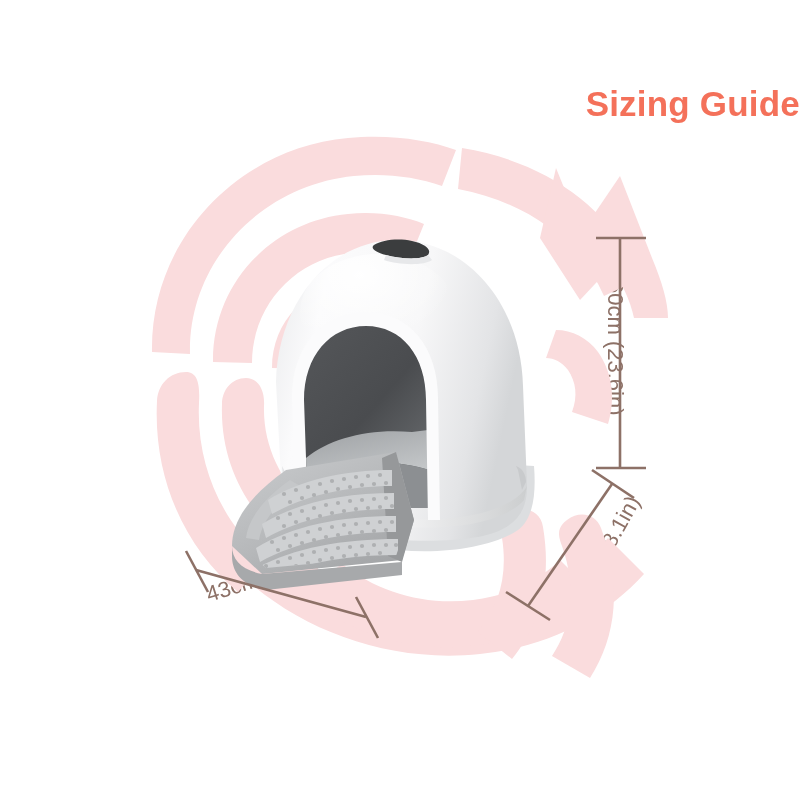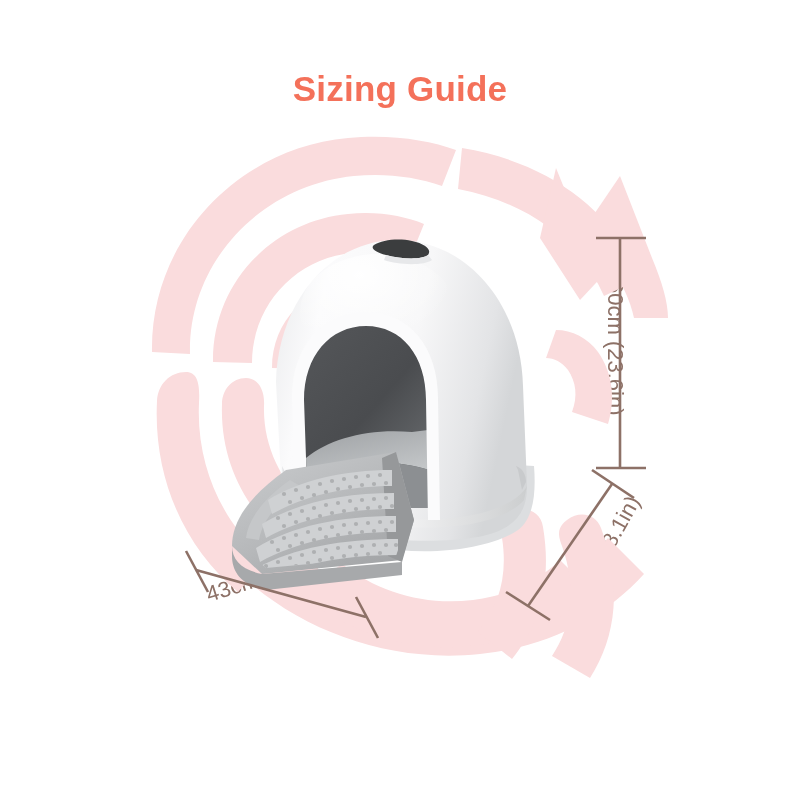--- a/index.html
+++ b/index.html
@@ -16,23 +16,23 @@
     width: 800px;
     height: 800px;
     background: #ffffff;
     overflow: hidden;
   }
 
   
   #title {
     position: absolute;
     left: 0;
-    top: 70px;
+    top: 85px;
     width: 800px;
-    text-align: center;
+    text-align: right;
     font-size: 35px;
     font-weight: 700;
     letter-spacing: 0.2px;
     color: #f4715a;
     font-family: "Liberation Sans", sans-serif;
     line-height: 1.1;
     white-space: nowrap;
   }
 
   

